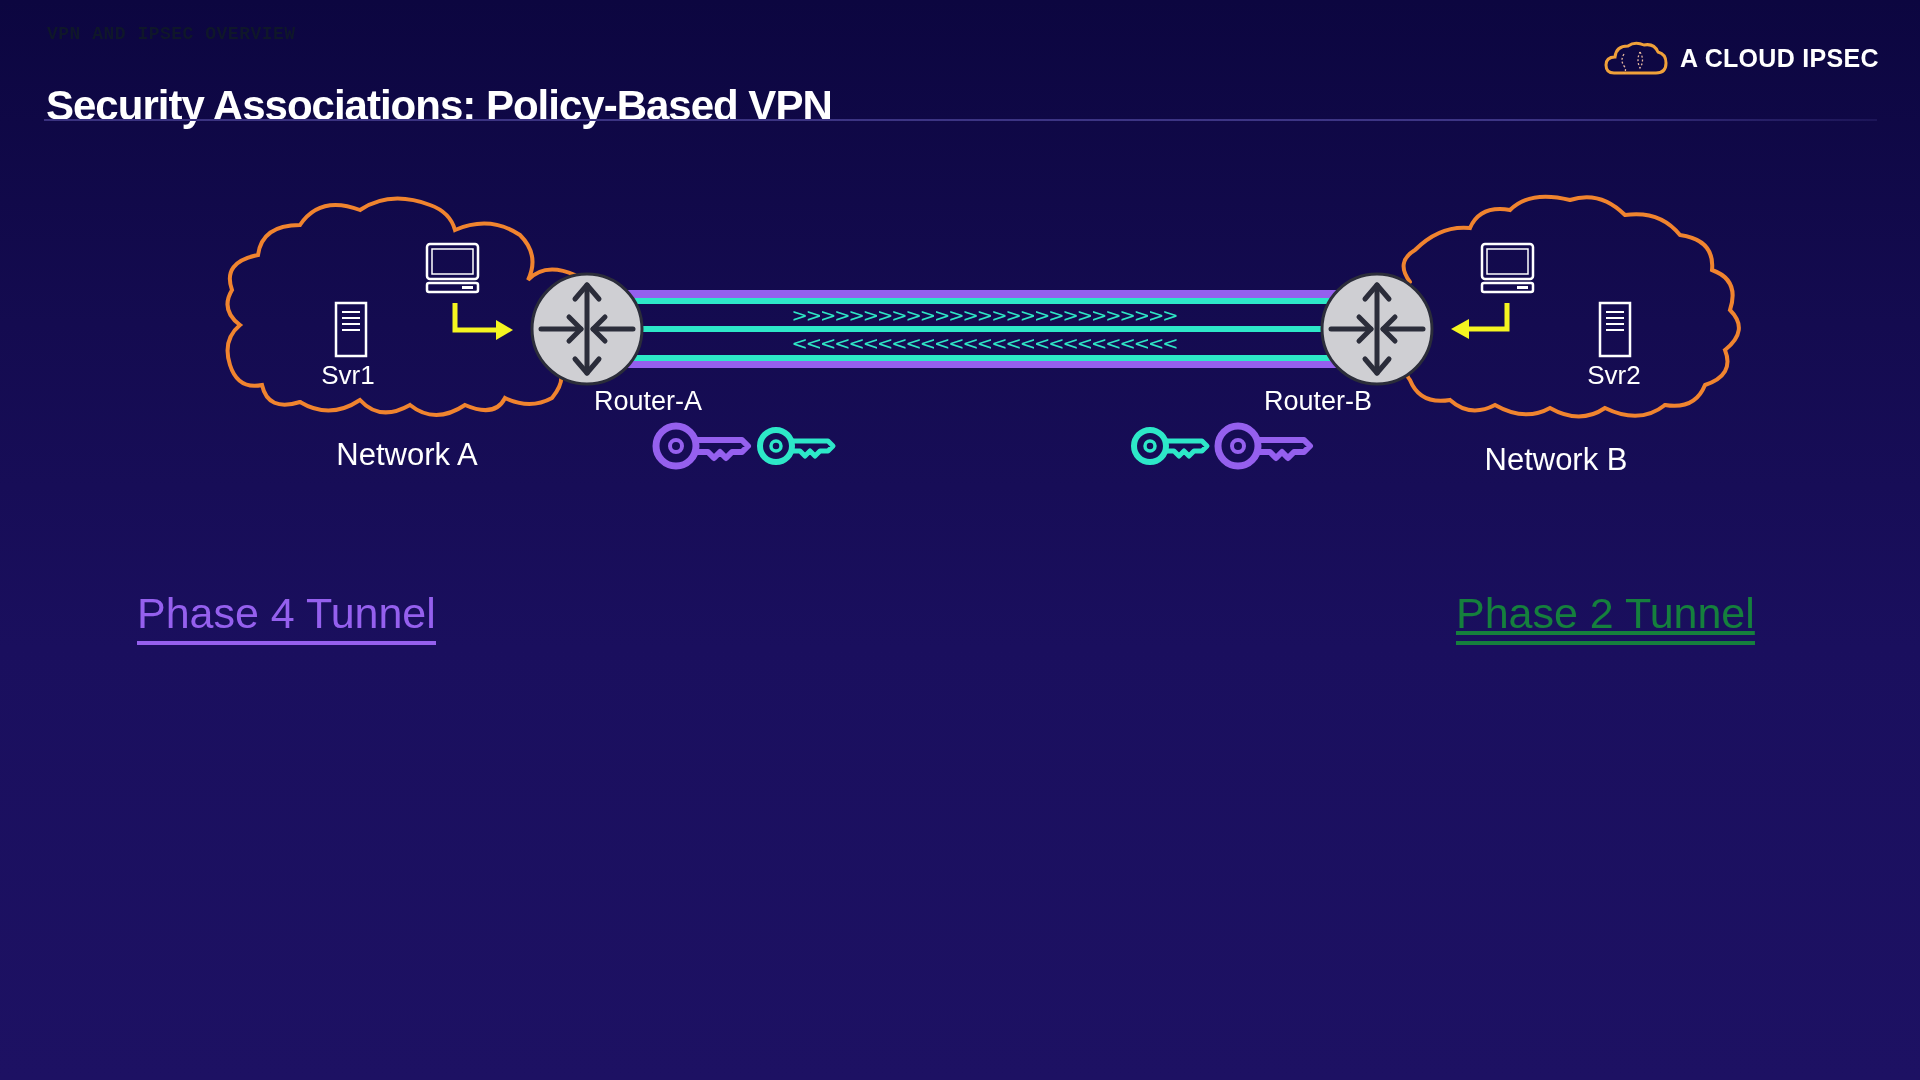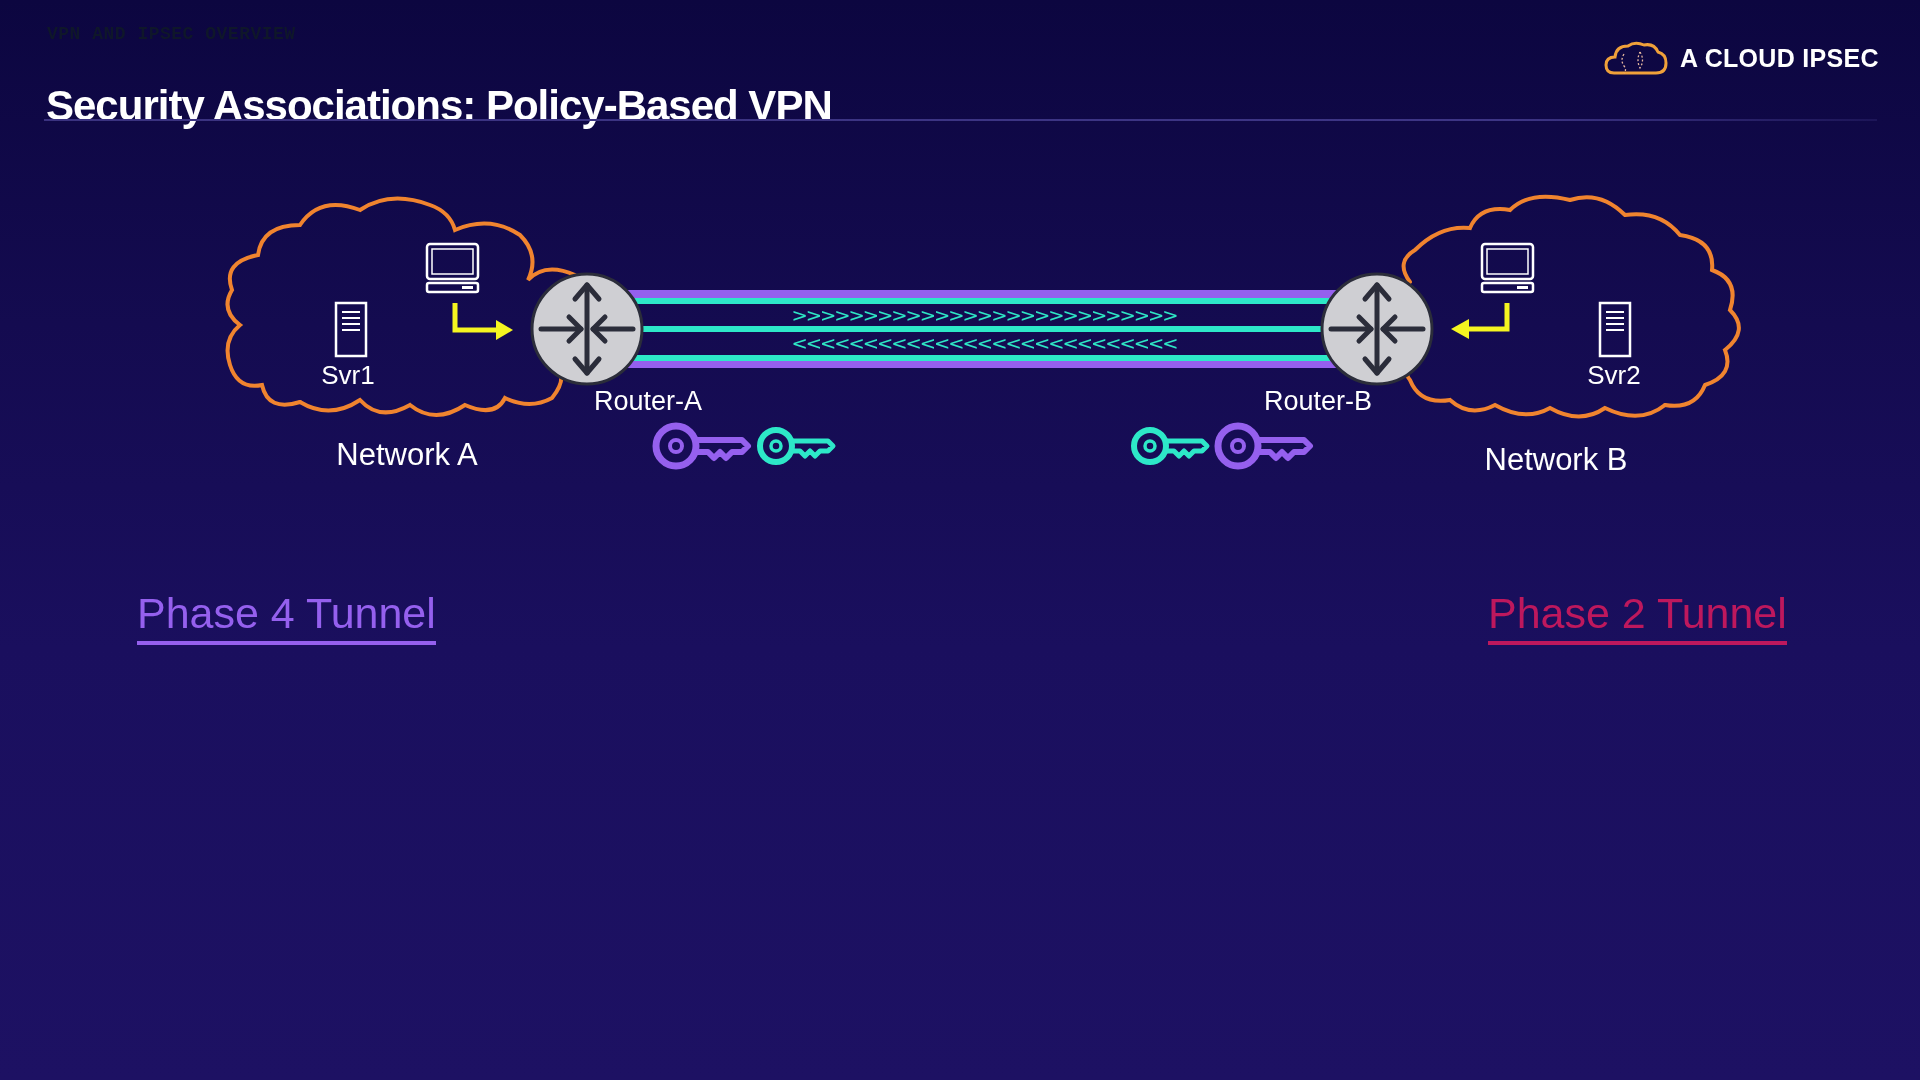--- a/index.html
+++ b/index.html
@@ -23,21 +23,21 @@
   .brand { position:absolute; left:1604px; top:38px; display:flex; align-items:center; }
   .brand-text { color:#fff; font-weight:700; font-size:25px; margin-left:12px; letter-spacing:0.3px; }
   svg.diagram { position:absolute; left:0; top:0; }
   .lbl { fill:#ffffff; font-family:"Liberation Sans","DejaVu Sans",sans-serif; }
   .chev { fill:#2ee6c5; font-family:"DejaVu Sans Mono","Liberation Mono",monospace; font-size:20px; }
   .phase {
     position:absolute; top:588px; font-size:43px; line-height:50px;
     padding-bottom:3px; border-bottom:4px solid currentColor; text-decoration:none;
   }
   .phase1 { left:137px; color:#9560ee; }
-  .phase2 { left:1488px; color:#be185d; }
+  .phase2 { left:1456px; color:#15803d;text-decoration:underline; }
 </style>
 </head>
 <body>
 
 <div class="eyebrow">VPN AND IPSEC OVERVIEW</div>
 <div class="title">Security Associations: Policy-Based VPN</div>
 <div class="divider"></div>
 
 <div class="brand">
   <svg width="64" height="40" viewBox="0 0 64 40">

